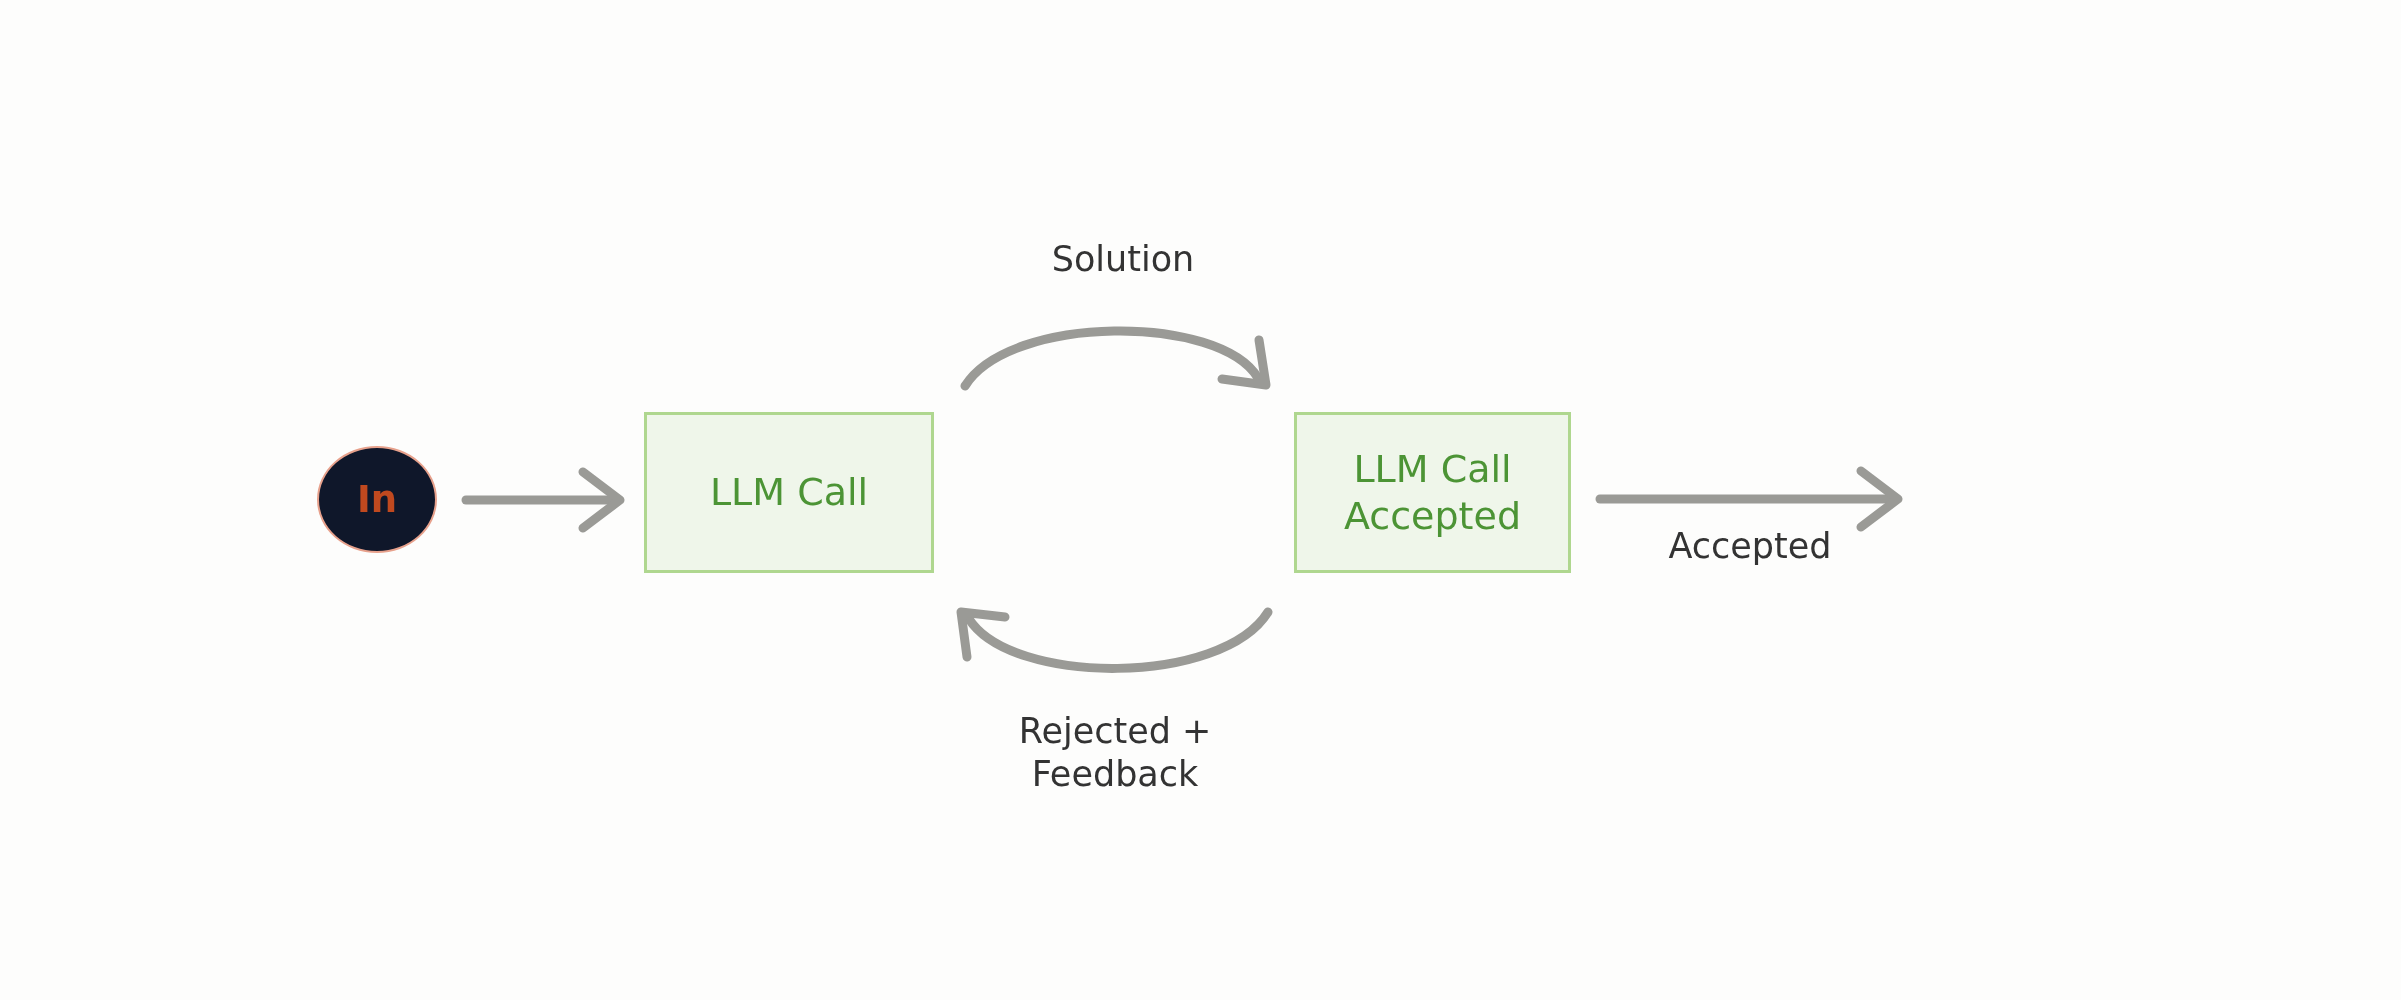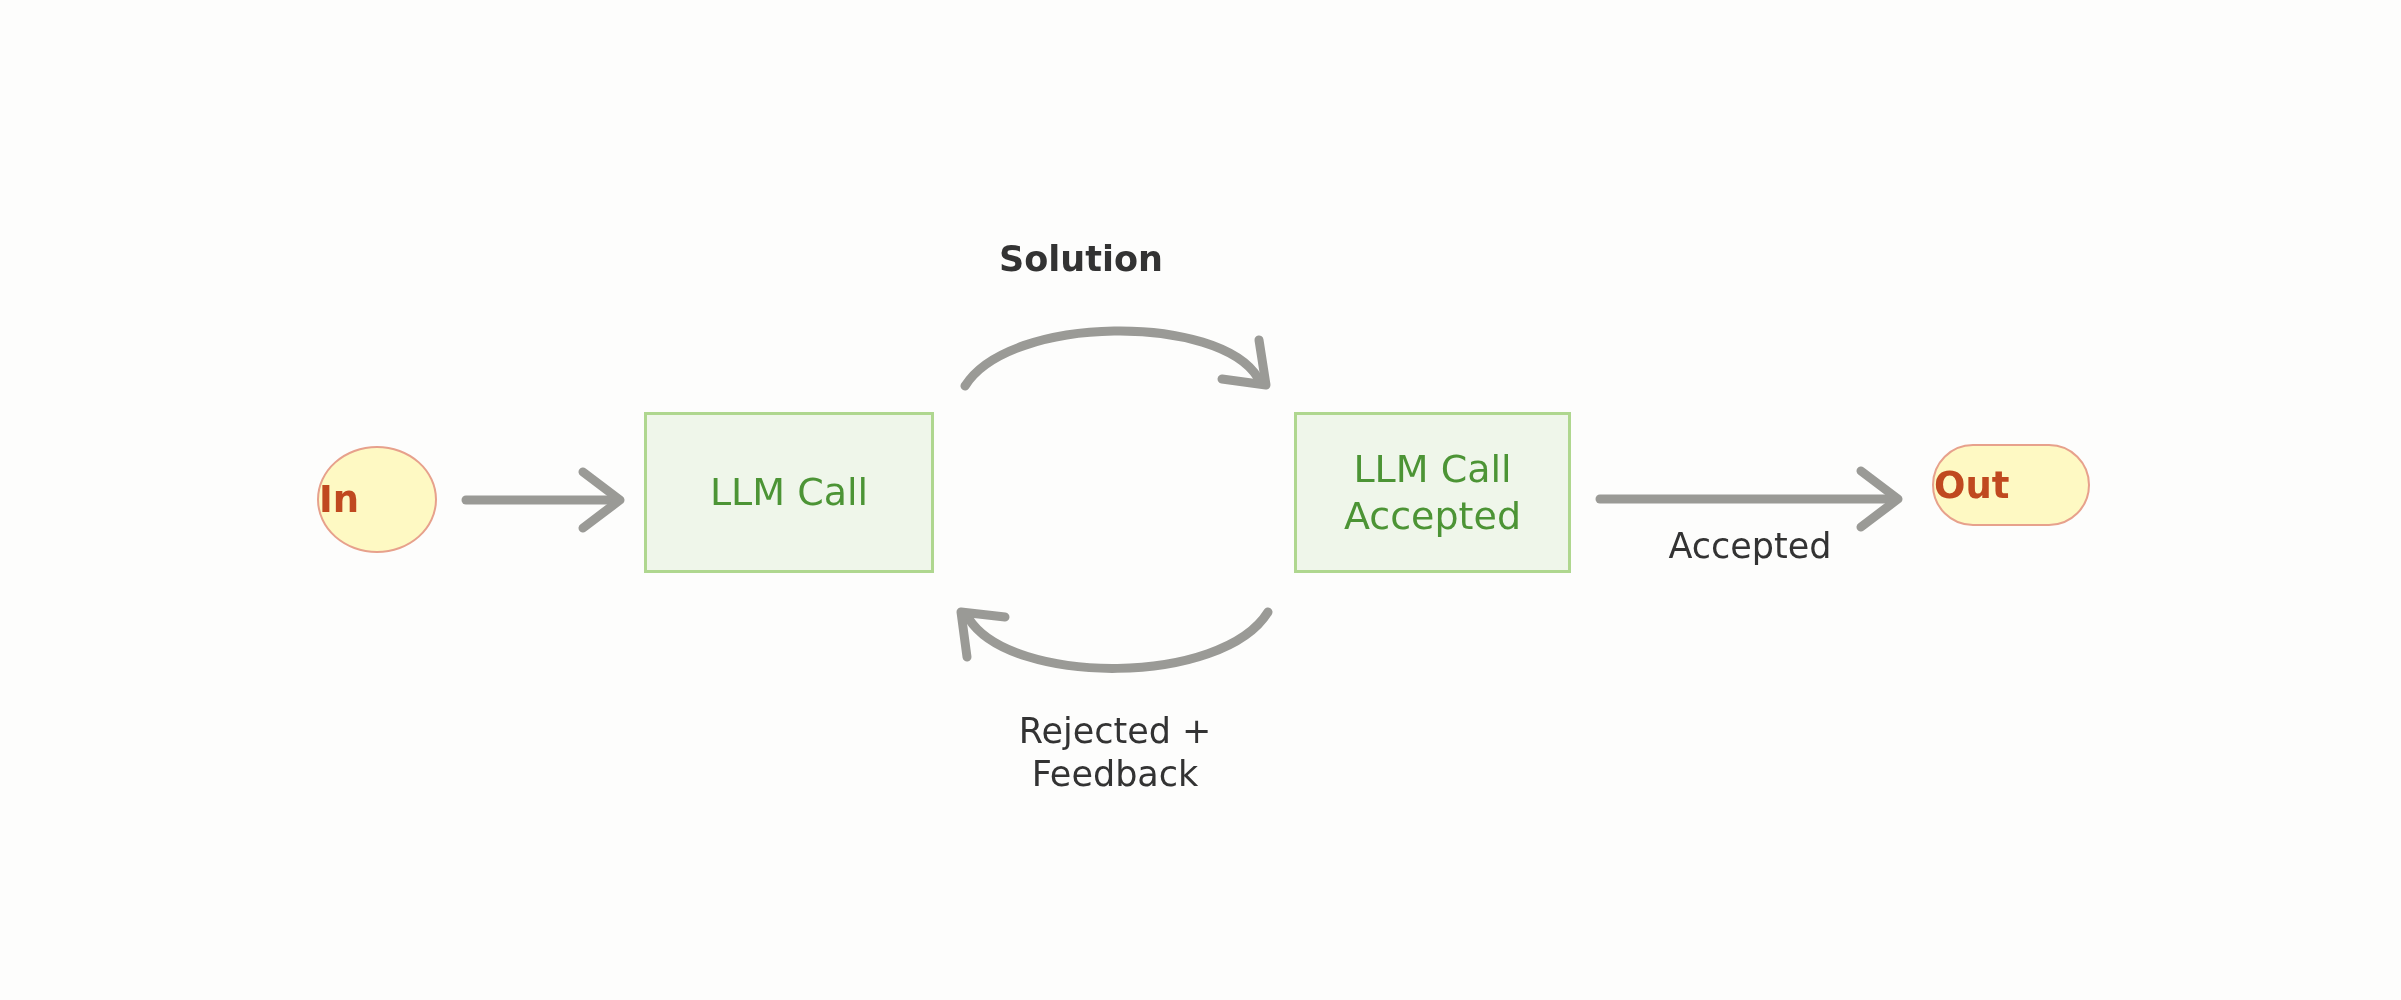--- a/index.html
+++ b/index.html
@@ -12,21 +12,22 @@
     width: 2401px;
     height: 1000px;
     background: #fdfdfc;
     overflow: hidden;
     font-family: "DejaVu Sans", "Liberation Sans", sans-serif;
   }
   .node-io {
     position: absolute;
     display: flex;
     align-items: center;
-    background: #fef9c3;
+    justify-content: center;
+    background: #0f172a;
     border: 2px solid #e7a18c;
     color: #c0491f;
     font-weight: bold;
     box-sizing: border-box;
   }
   #node-in {
     left: 317px;
     top: 446px;
     width: 120px;
     height: 107px;
@@ -70,24 +71,23 @@
   }
   .edge-label {
     position: absolute;
     color: #333333;
     font-size: 35px;
     line-height: 1.22;
     text-align: center;
     white-space: pre-line;
   }
   #label-solution {
-    left: 881px;
+    left: 923px;
     top: 238px;
     width: 400px;
-    font-weight: bold;
   }
   #label-rejected {
     left: 915px;
     top: 710px;
     width: 400px;
   }
   #label-accepted {
     left: 1570px;
     top: 525px;
     width: 360px;
@@ -128,23 +128,20 @@
 
   <div class="node-box" id="node-generator">
     <span>LLM Call</span>
   </div>
 
   <div class="node-box" id="node-evaluator">
     <span>LLM Call</span>
     <span>Accepted</span>
   </div>
 
-  <div class="node-io" id="node-out">
-    <span>Out</span>
-  </div>
 
   <div class="edge-label" id="label-solution">Solution</div>
 
   <div class="edge-label" id="label-rejected">Rejected +
 Feedback</div>
 
   <div class="edge-label" id="label-accepted">Accepted</div>
 
 </div>
 

